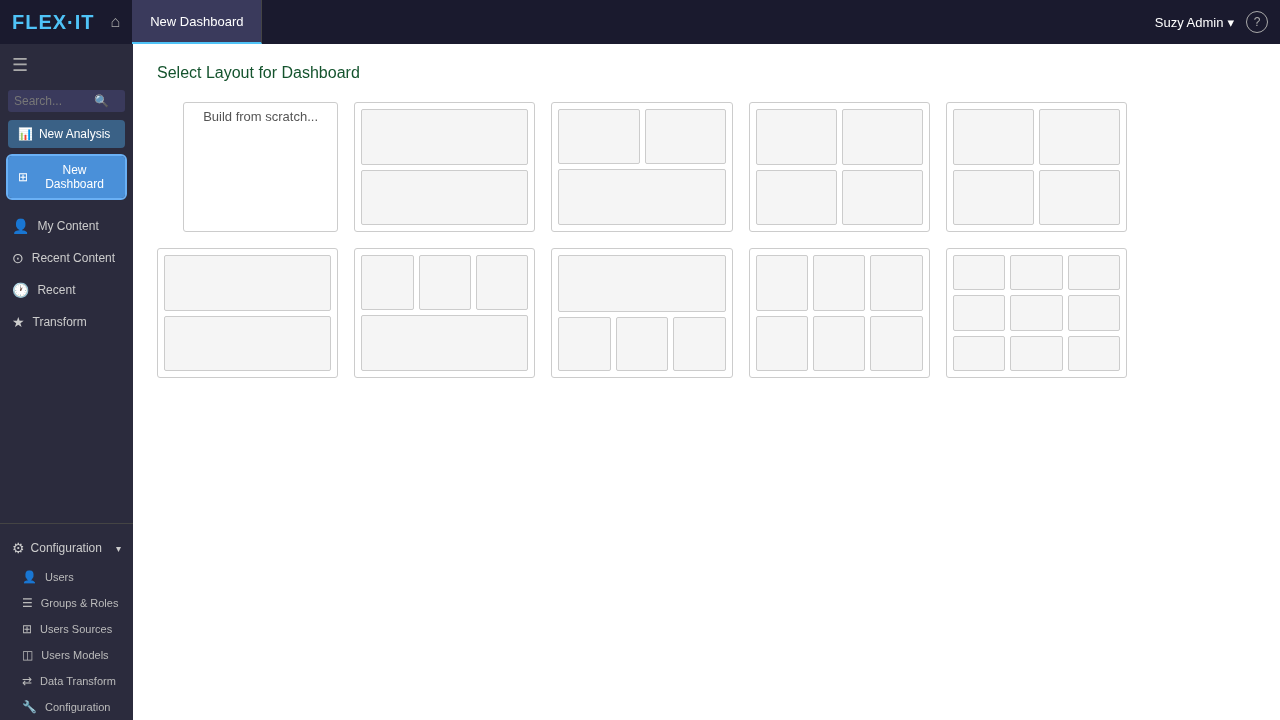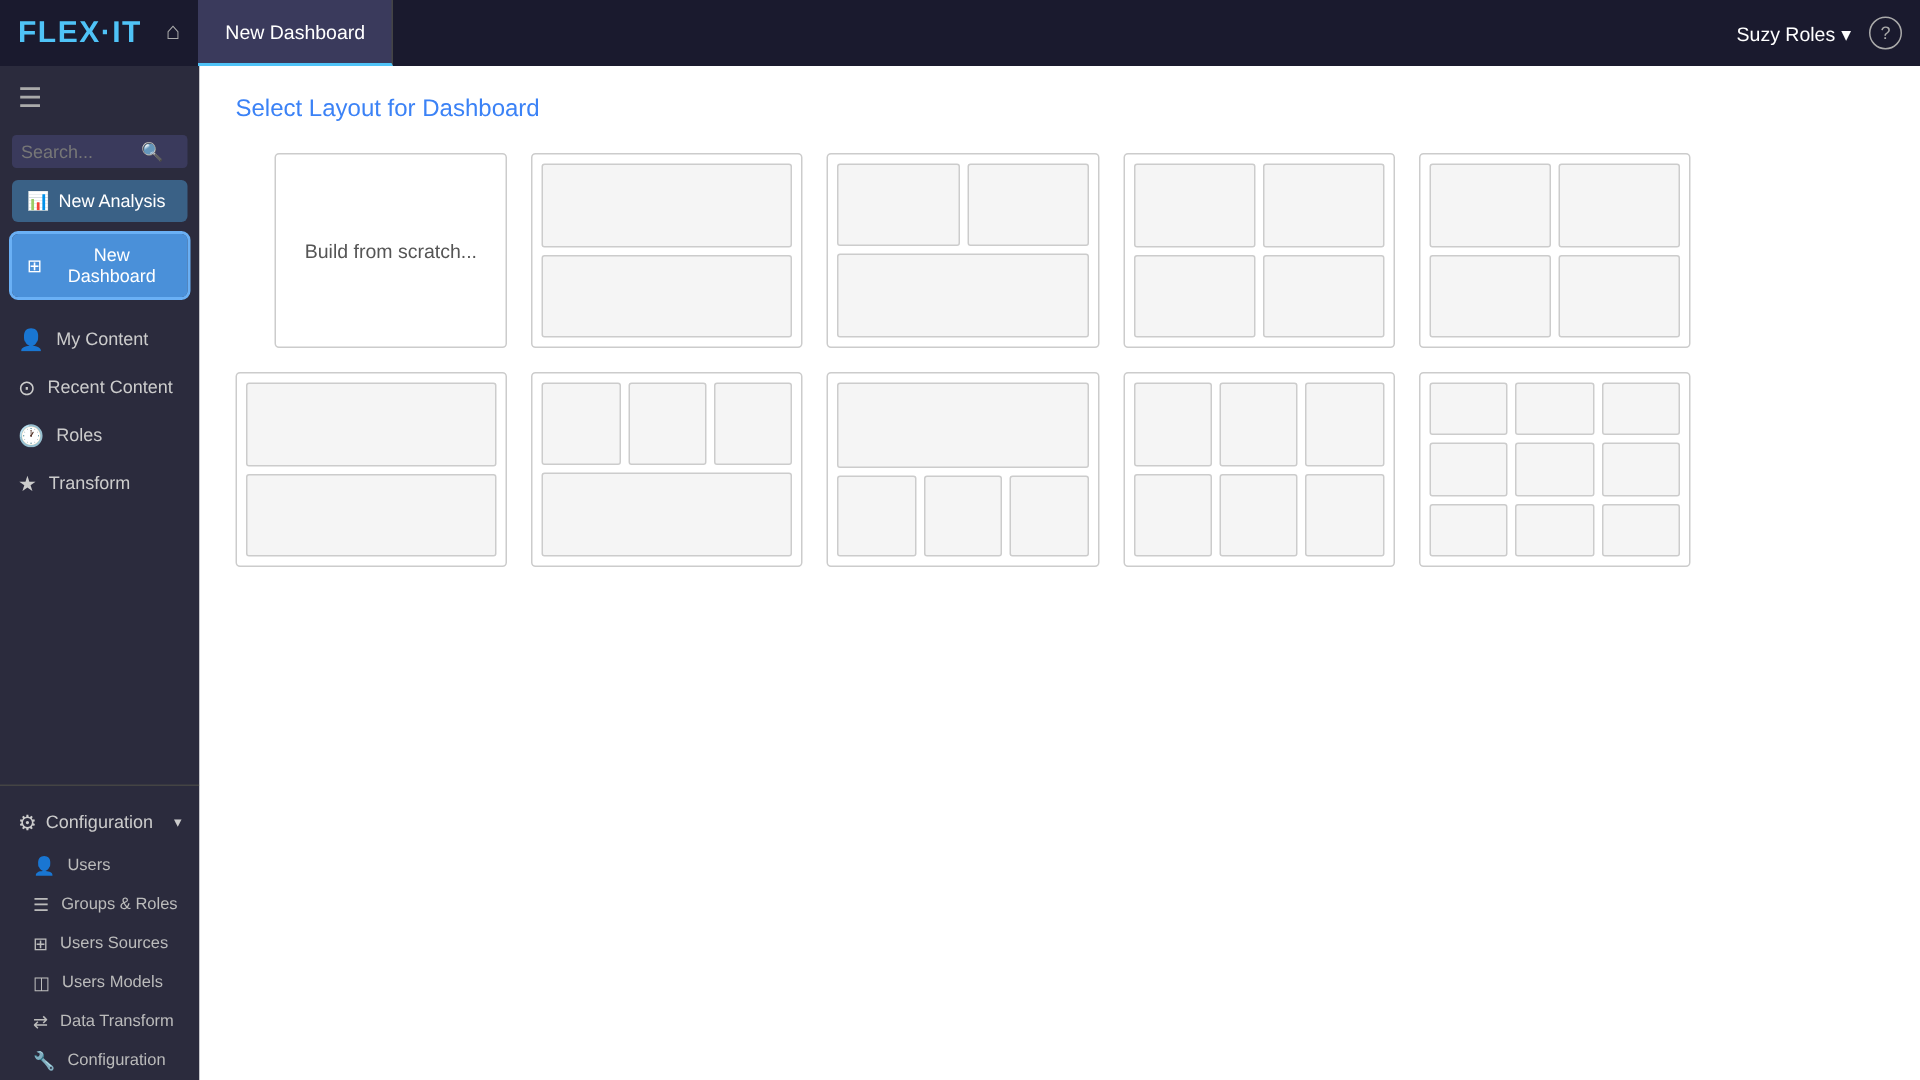--- a/index.html
+++ b/index.html
@@ -195,21 +195,21 @@
 
     
     .content-area {
       flex: 1;
       background: #fff;
       overflow-y: auto;
       padding: 20px 24px;
     }
     .page-title {
       font-size: 16px;
-      color: #3b82f6;
+      color: #14532d;
       margin-bottom: 20px;
       font-weight: 400;
     }
 
     
     .layout-grid {
       display: grid;
       grid-template-columns: repeat(5, 1fr);
       gap: 16px;
       max-width: 970px;
@@ -225,21 +225,21 @@
       display: flex;
       flex-direction: column;
       padding: 6px;
       gap: 5px;
     }
 
     
     .build-scratch-card {
       display: flex;
       align-items: center;
-      justify-content: center;
+      justify-content: flex-start;
       font-size: 13px;
       color: #555;
       margin-left: 26px;
     }
     .lp-box {
       border: 1px solid #ccc;
       border-radius: 2px;
       background: #f5f5f5;
       flex: 1;
     }
@@ -253,21 +253,21 @@
     <span>FLEX·IT</span>
   </div>
   <span class="topbar-home-icon">⌂</span>
   <div class="tab-bar">
     <div class="tab-item active">
       <span>New Dashboard</span>
     </div>
   </div>
   <div class="topbar-right">
     <div class="user-menu">
-      <span>Suzy Roles</span>
+      <span>Suzy Admin</span>
       <span>▾</span>
     </div>
     <div class="help-icon">
       <span>?</span>
     </div>
   </div>
 </div>
 
 <div class="main-layout">
 
@@ -293,21 +293,21 @@
       <div class="sidebar-item">
         <span class="icon">👤</span>
         <span>My Content</span>
       </div>
       <div class="sidebar-item">
         <span class="icon">⊙</span>
         <span>Recent Content</span>
       </div>
       <div class="sidebar-item">
         <span class="icon">🕐</span>
-        <span>Roles</span>
+        <span>Recent</span>
       </div>
       <div class="sidebar-item">
         <span class="icon">★</span>
         <span>Transform</span>
       </div>
     </div>
 
     <div style="flex: 1;"></div>
     <div class="sidebar-divider"></div>
 

